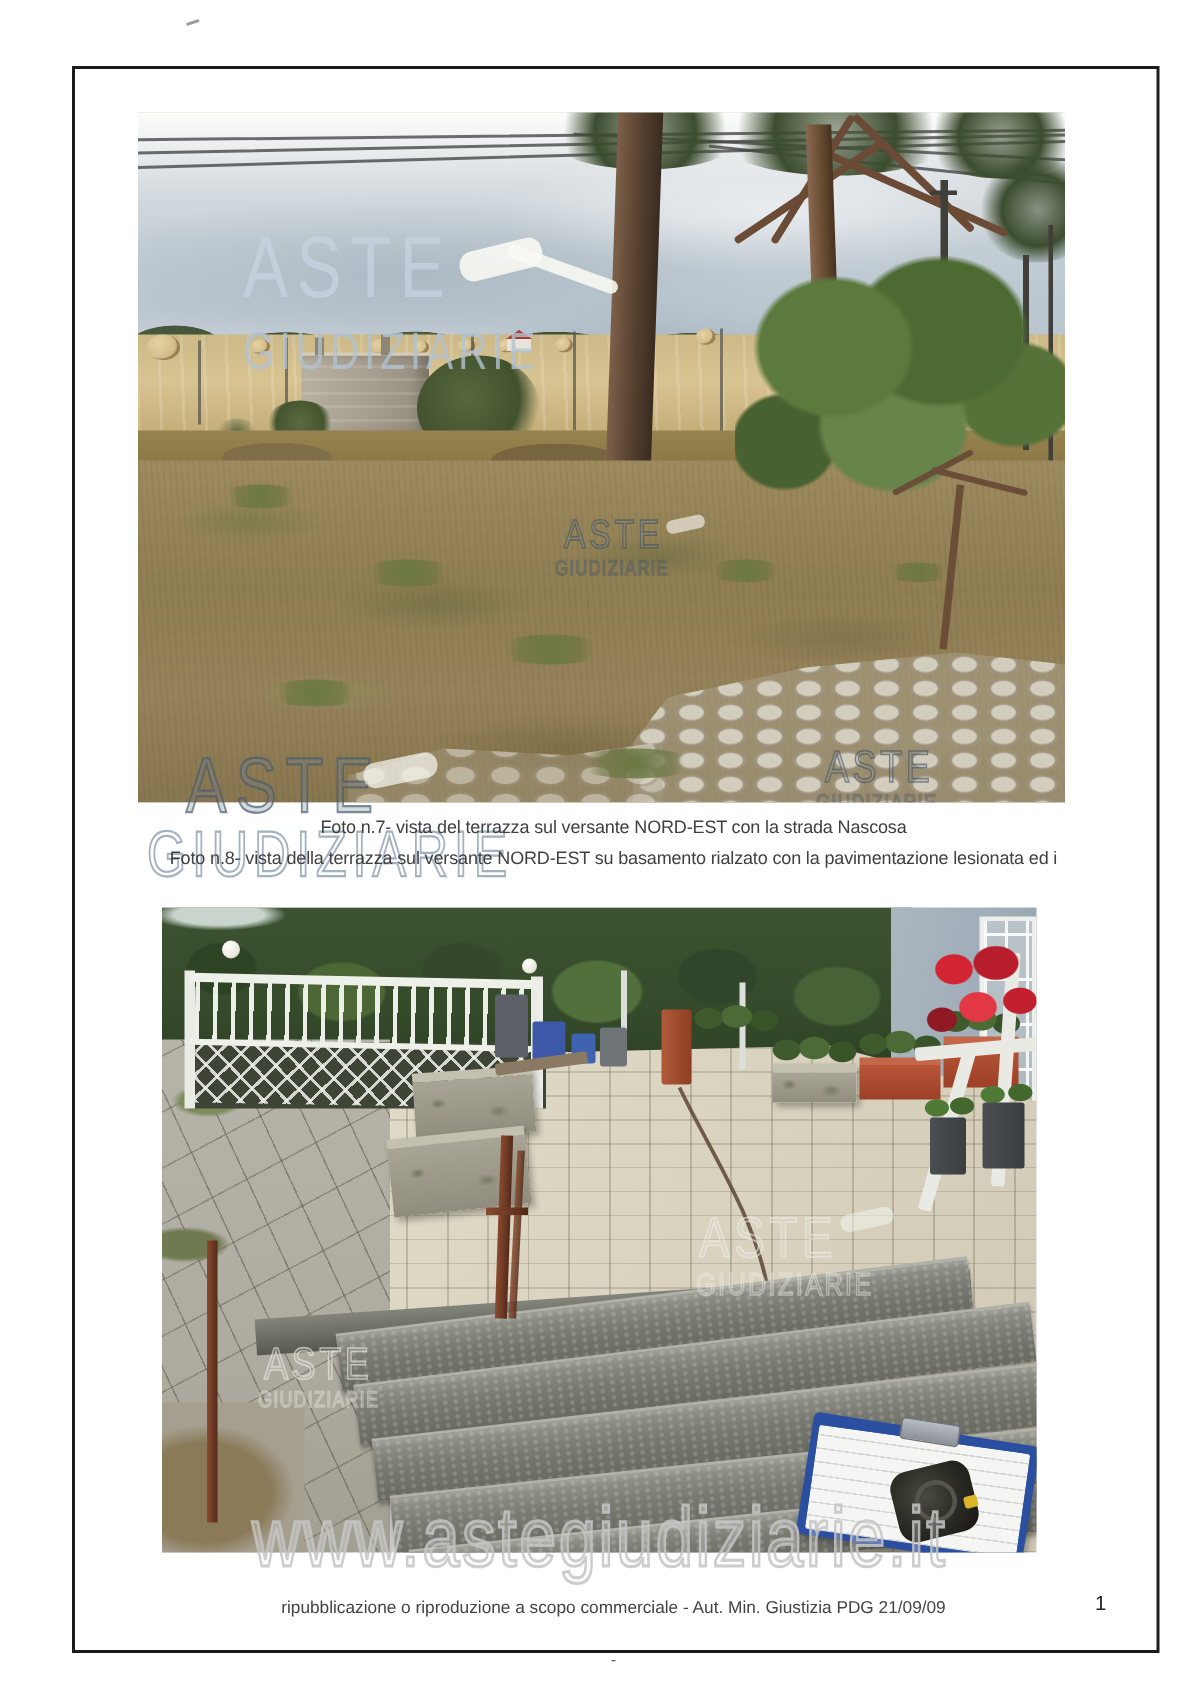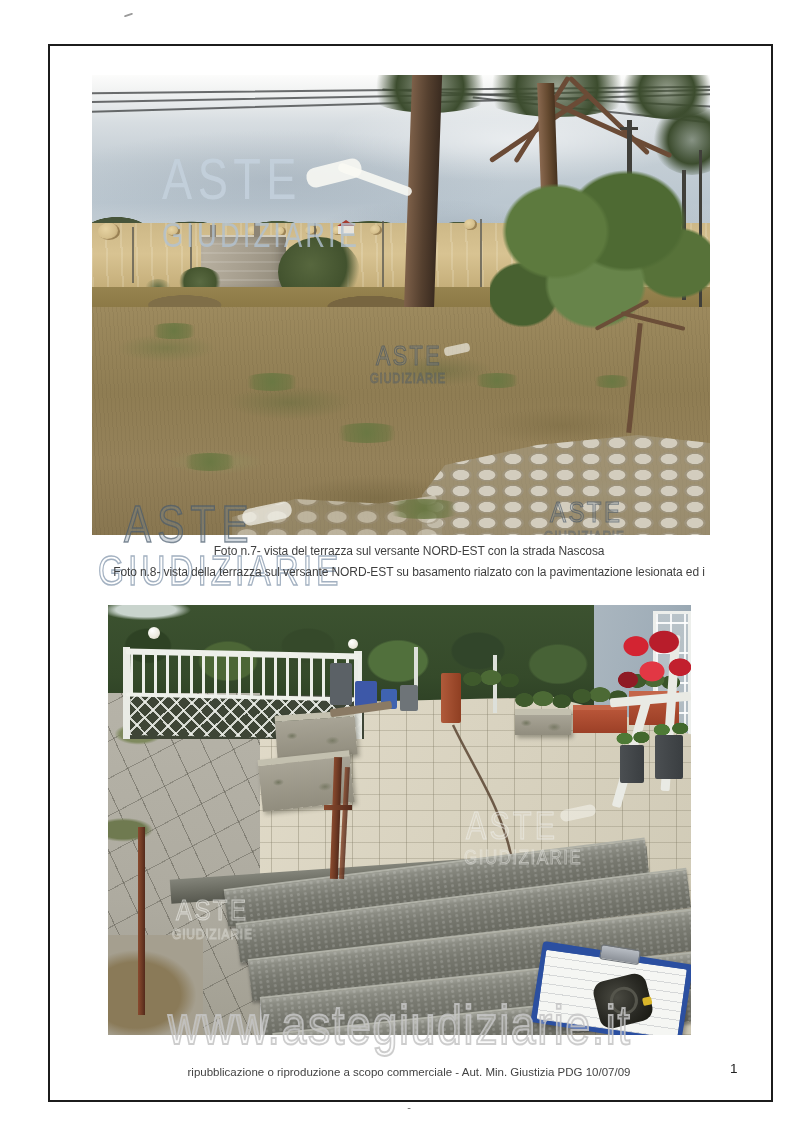--- a/index.html
+++ b/index.html
@@ -341,16 +341,16 @@
   <div class="abs wm wm-outline-white" style="left:358px;top:200px;font-size:38px;letter-spacing:4px;transform:scaleX(0.8);z-index:8;">ASTE</div>
   <div class="abs wm wm-outline-white" style="left:356px;top:240px;font-size:21px;letter-spacing:2px;transform:scaleX(0.8);opacity:0.75;z-index:8;">GIUDIZIARIE</div>
   <div class="abs gavel-part" style="left:452px;top:202px;width:36px;height:12px;border-radius:6px;transform:rotate(-12deg);opacity:0.55;z-index:8;"></div>
   <div class="abs wm wm-outline-white" style="left:68px;top:288px;font-size:30px;letter-spacing:3px;transform:scaleX(0.8);z-index:8;">ASTE</div>
   <div class="abs wm wm-outline-white" style="left:64px;top:320px;font-size:15px;letter-spacing:1px;transform:scaleX(0.8);opacity:0.65;z-index:8;">GIUDIZIARIE</div>
 </div>
 
 <div class="abs wm wm-url" style="left:168px;top:992px;font-size:56px;letter-spacing:2px;transform:scaleX(0.8);z-index:16;">www.astegiudiziarie.it</div>
 
 <div class="abs footer">
-  <div>ripubblicazione o riproduzione a scopo commerciale - Aut. Min. Giustizia PDG 10/07/09</div>
+  <div>ripubblicazione o riproduzione a scopo commerciale - Aut. Min. Giustizia PDG 21/09/09</div>
 </div>
 <div class="abs footer-dash">-</div>
 <div class="abs page-number">1</div>
 
 </body></html>

